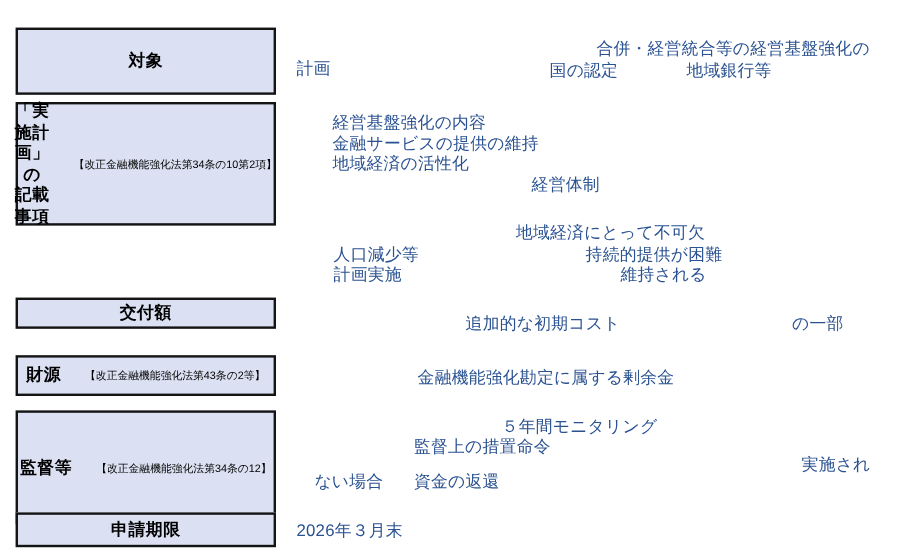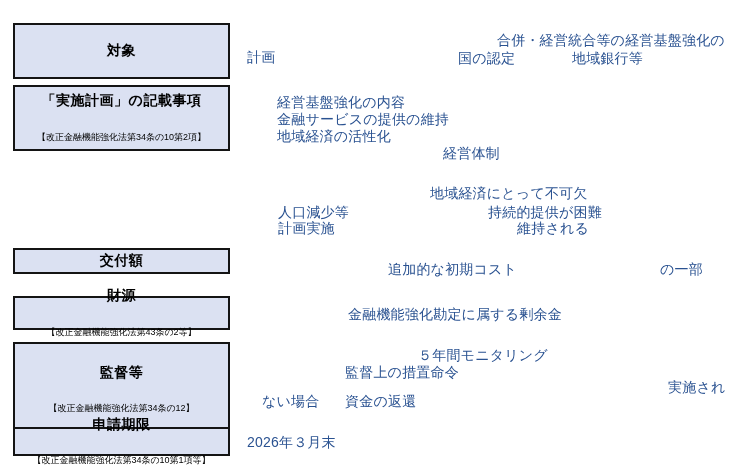--- a/index.html
+++ b/index.html
@@ -6,21 +6,21 @@
   body{
     width:748px;height:466px;position:relative;overflow:hidden;
     background:var(--bg,#ffffff);
     font-family:"Liberation Sans","DejaVu Sans",sans-serif;
   }
   .stage{position:absolute;inset:0;}
   .box{
     position:absolute;left:13px;width:217px;box-sizing:border-box;
     background:var(--box-fill,#dbe1f2);
     border:2px solid var(--box-border,#141414);
-    display:flex;flex-direction:column;justify-content:center;align-items:center;
+    display:flex;flex-direction:row;justify-content:center;align-items:center;
     text-align:center;
     gap:20px;
   }
   .box-title{
     color:#000;font-size:14px;font-weight:bold;line-height:1.25;
     letter-spacing:0.5px;
   }
   .box-subtitle{
     color:#000;font-size:9px;line-height:1.3;margin-top:2px;white-space:nowrap;
   }
@@ -37,21 +37,21 @@
 <div class="stage">
 
   <div class="box" style="top:23px;height:56px">
     <div class="box-title">対象</div>
   </div>
   <span class="frag" style="left:247px;top:50px">計画</span>
   <span class="frag" style="left:497px;top:33px">合併・経営統合等の経営基盤強化の</span>
   <span class="frag" style="left:458px;top:51px">国の認定</span>
   <span class="frag" style="left:572px;top:51px">地域銀行等</span>
 
-  <div class="box" style="top:85px;height:66px">
+  <div class="box" style="top:85px;height:103px">
     <div class="box-title">「実施計画」の記載事項</div>
     <div class="box-subtitle">【改正金融機能強化法第34条の10第2項】</div>
   </div>
   <span class="frag" style="left:277px;top:95px">経営基盤強化の内容</span>
   <span class="frag" style="left:277px;top:129px">地域経済の活性化</span>
   <span class="frag" style="left:277px;top:112px">金融サービスの提供の維持</span>
   <span class="frag" style="left:443px;top:146px">経営体制</span>
 
   <span class="frag" style="left:430px;top:186px">地域経済にとって不可欠</span>
   <span class="frag" style="left:278px;top:205px">人口減少等</span>
@@ -77,17 +77,16 @@
     <div class="box-subtitle">【改正金融機能強化法第34条の12】</div>
   </div>
   <span class="frag" style="left:418px;top:348px">５年間モニタリング</span>
   <span class="frag" style="left:345px;top:365px">監督上の措置命令</span>
   <span class="frag" style="left:668px;top:380px">実施され</span>
   <span class="frag" style="left:262px;top:394px">ない場合</span>
   <span class="frag" style="left:345px;top:394px">資金の返還</span>
 
   <div class="box" style="top:427px;height:29px">
     <div class="box-title">申請期限</div>
-    <div class="box-subtitle">【改正金融機能強化法第34条の10第1項等】</div>
   </div>
   <span class="frag" style="left:247px;top:435px">2026年３月末</span>
 
 </div>
 
 </body></html>

